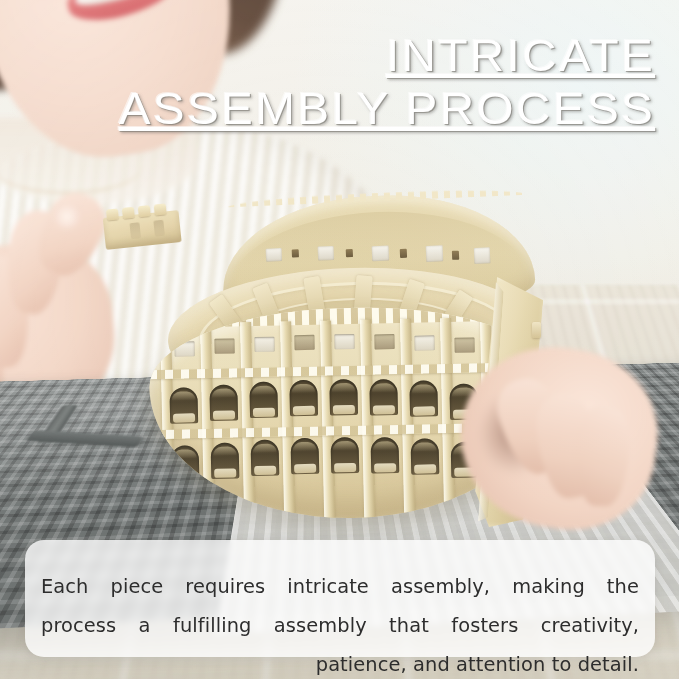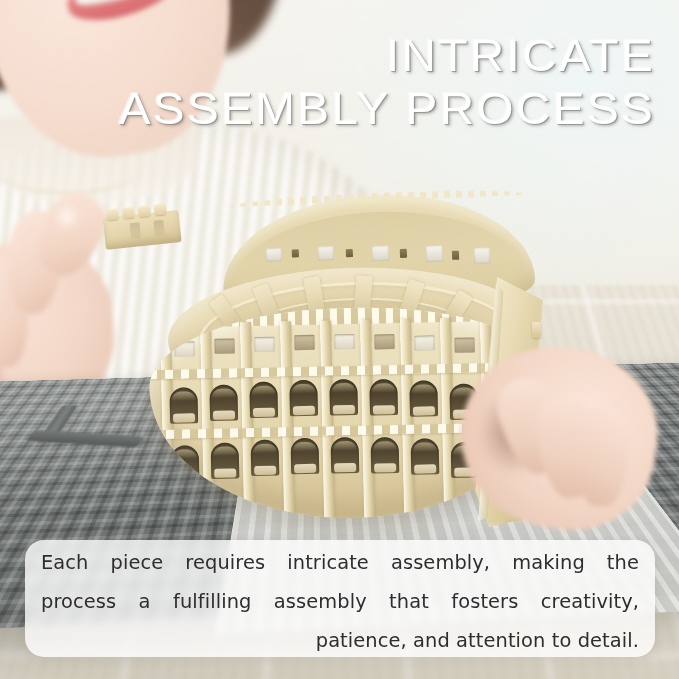--- a/index.html
+++ b/index.html
@@ -561,38 +561,39 @@
     color: #ffffff;
     font-family: "Liberation Sans", sans-serif;
     font-weight: 400;
     font-size: 46px;
     letter-spacing: 2.2px;
     text-shadow:
        1px 1px 0 rgba(120,118,112,0.55),
        2px 2px 3px rgba(96,94,90,0.45),
       -1px -1px 0 rgba(255,255,255,0.6);
     white-space: nowrap;
+    text-decoration: underline;
   }
   .headline .hl-line {
     display: block;
     transform: scaleX(1.06);
     transform-origin: 100% 50%;
   }
   .headline .hl-1 { font-size: 45px; }
   .headline .hl-2 { font-size: 45px; margin-top: 9px; }
 
   
   .caption-card {
     position: absolute;
     left: 25px;
     top: 540px;
     width: 630px;
     height: 117px;
     box-sizing: border-box;
-    padding: 3px 16px 8px 16px;
+    padding: 27px 16px 8px 16px;
     border-radius: 19px;
     background: rgba(255,255,255,0.80);
     box-shadow: 0 2px 10px rgba(120,116,104,0.18);
     backdrop-filter: blur(3px);
   }
   .caption-text {
     margin: 0;
     color: #2d2d2d;
     font-family: "DejaVu Sans", sans-serif;
     font-size: 19.4px;

